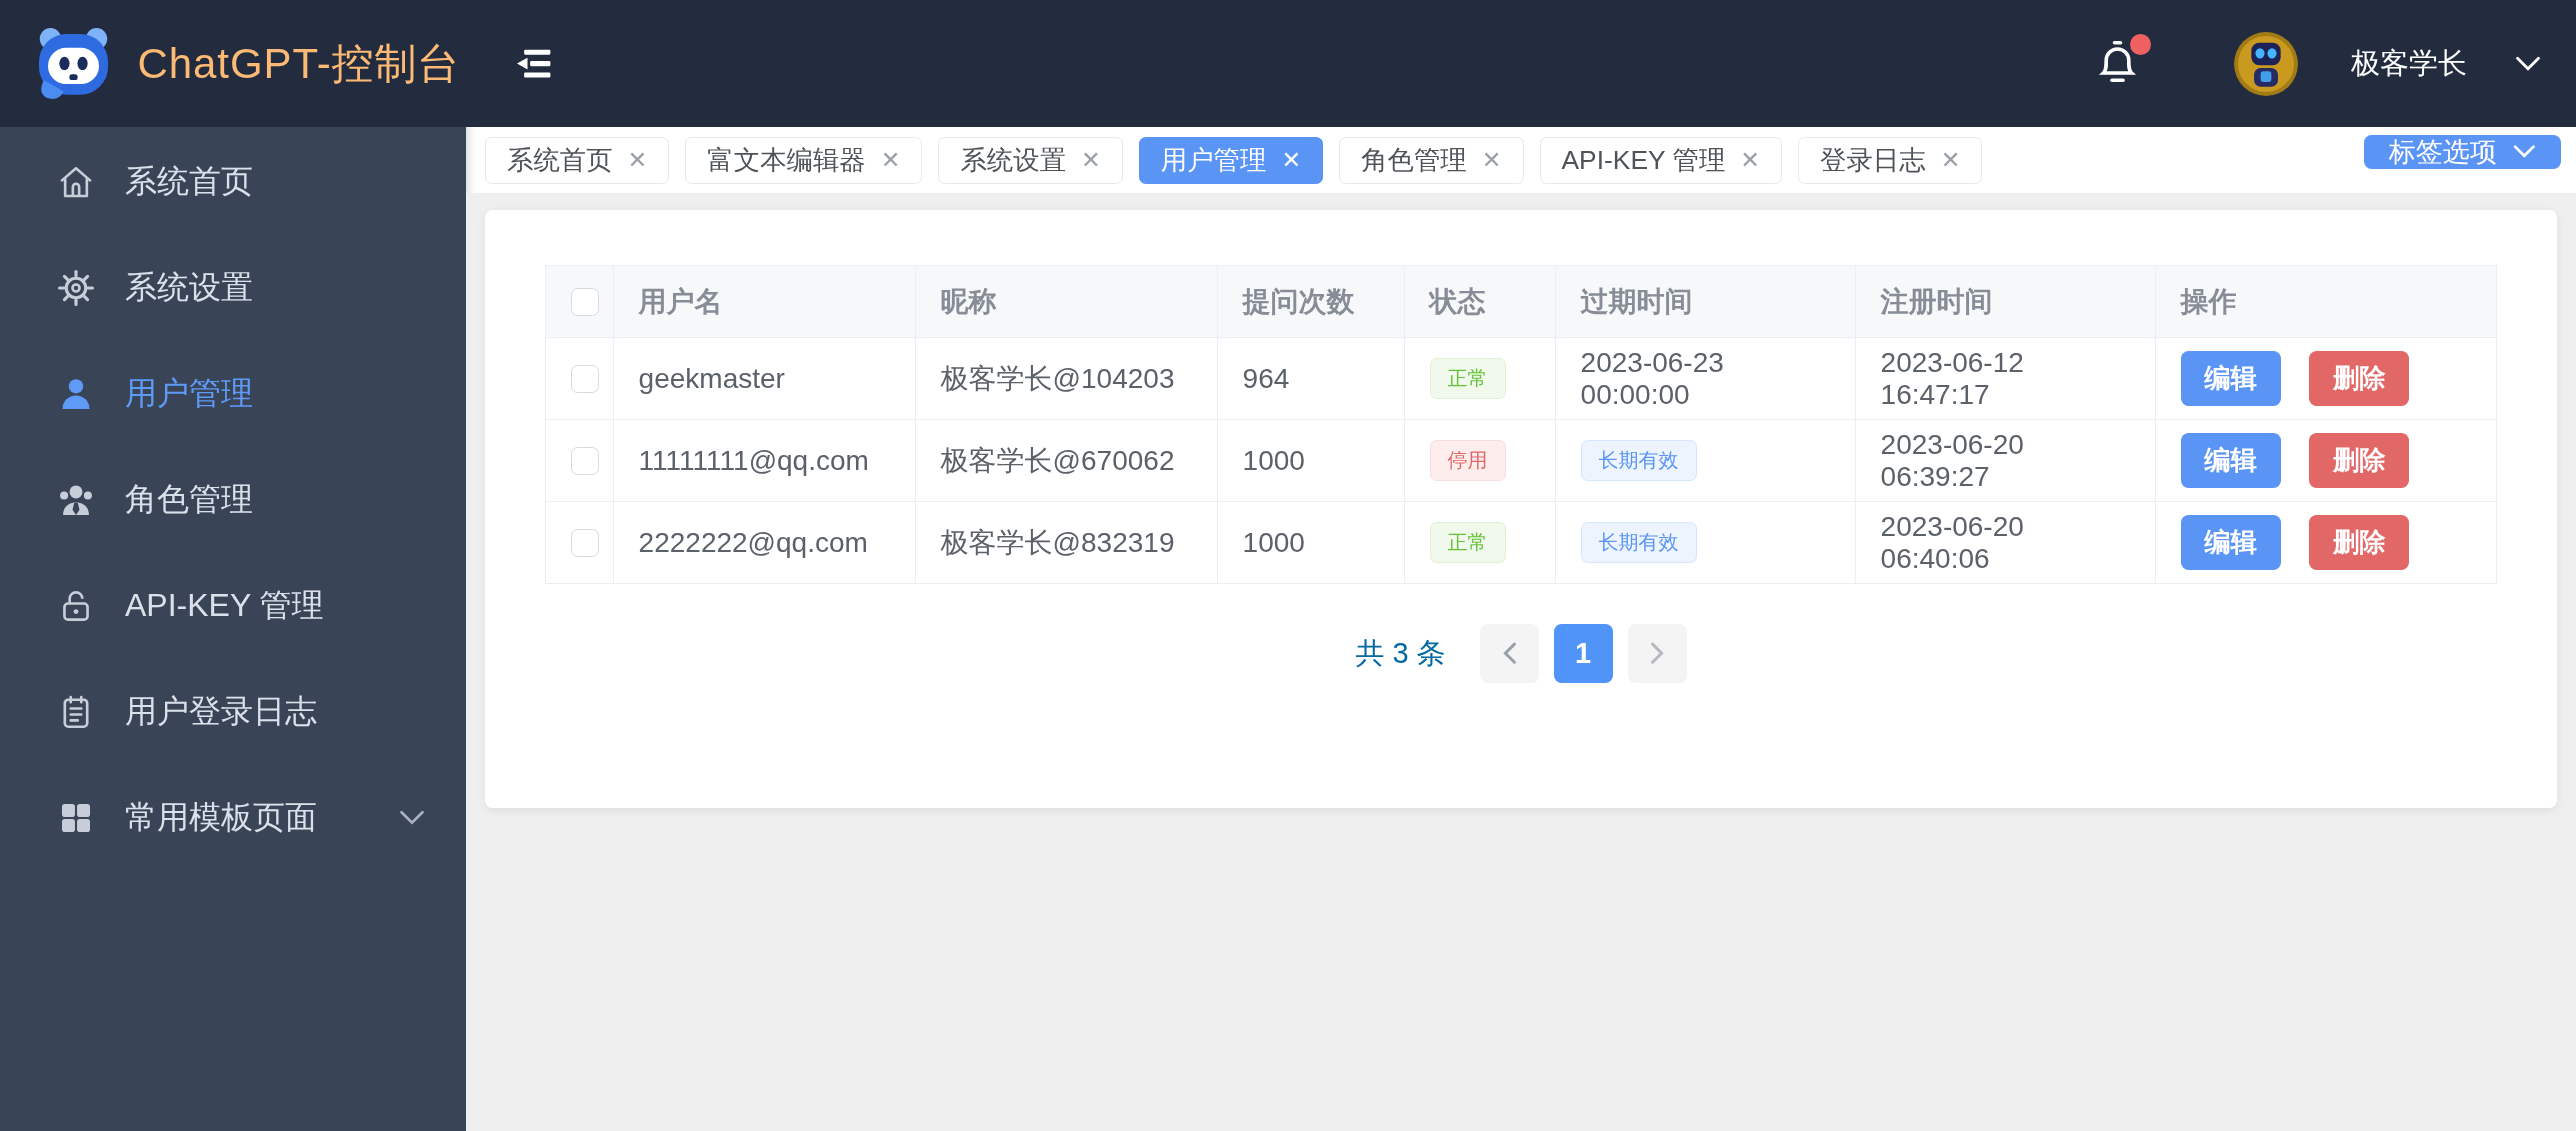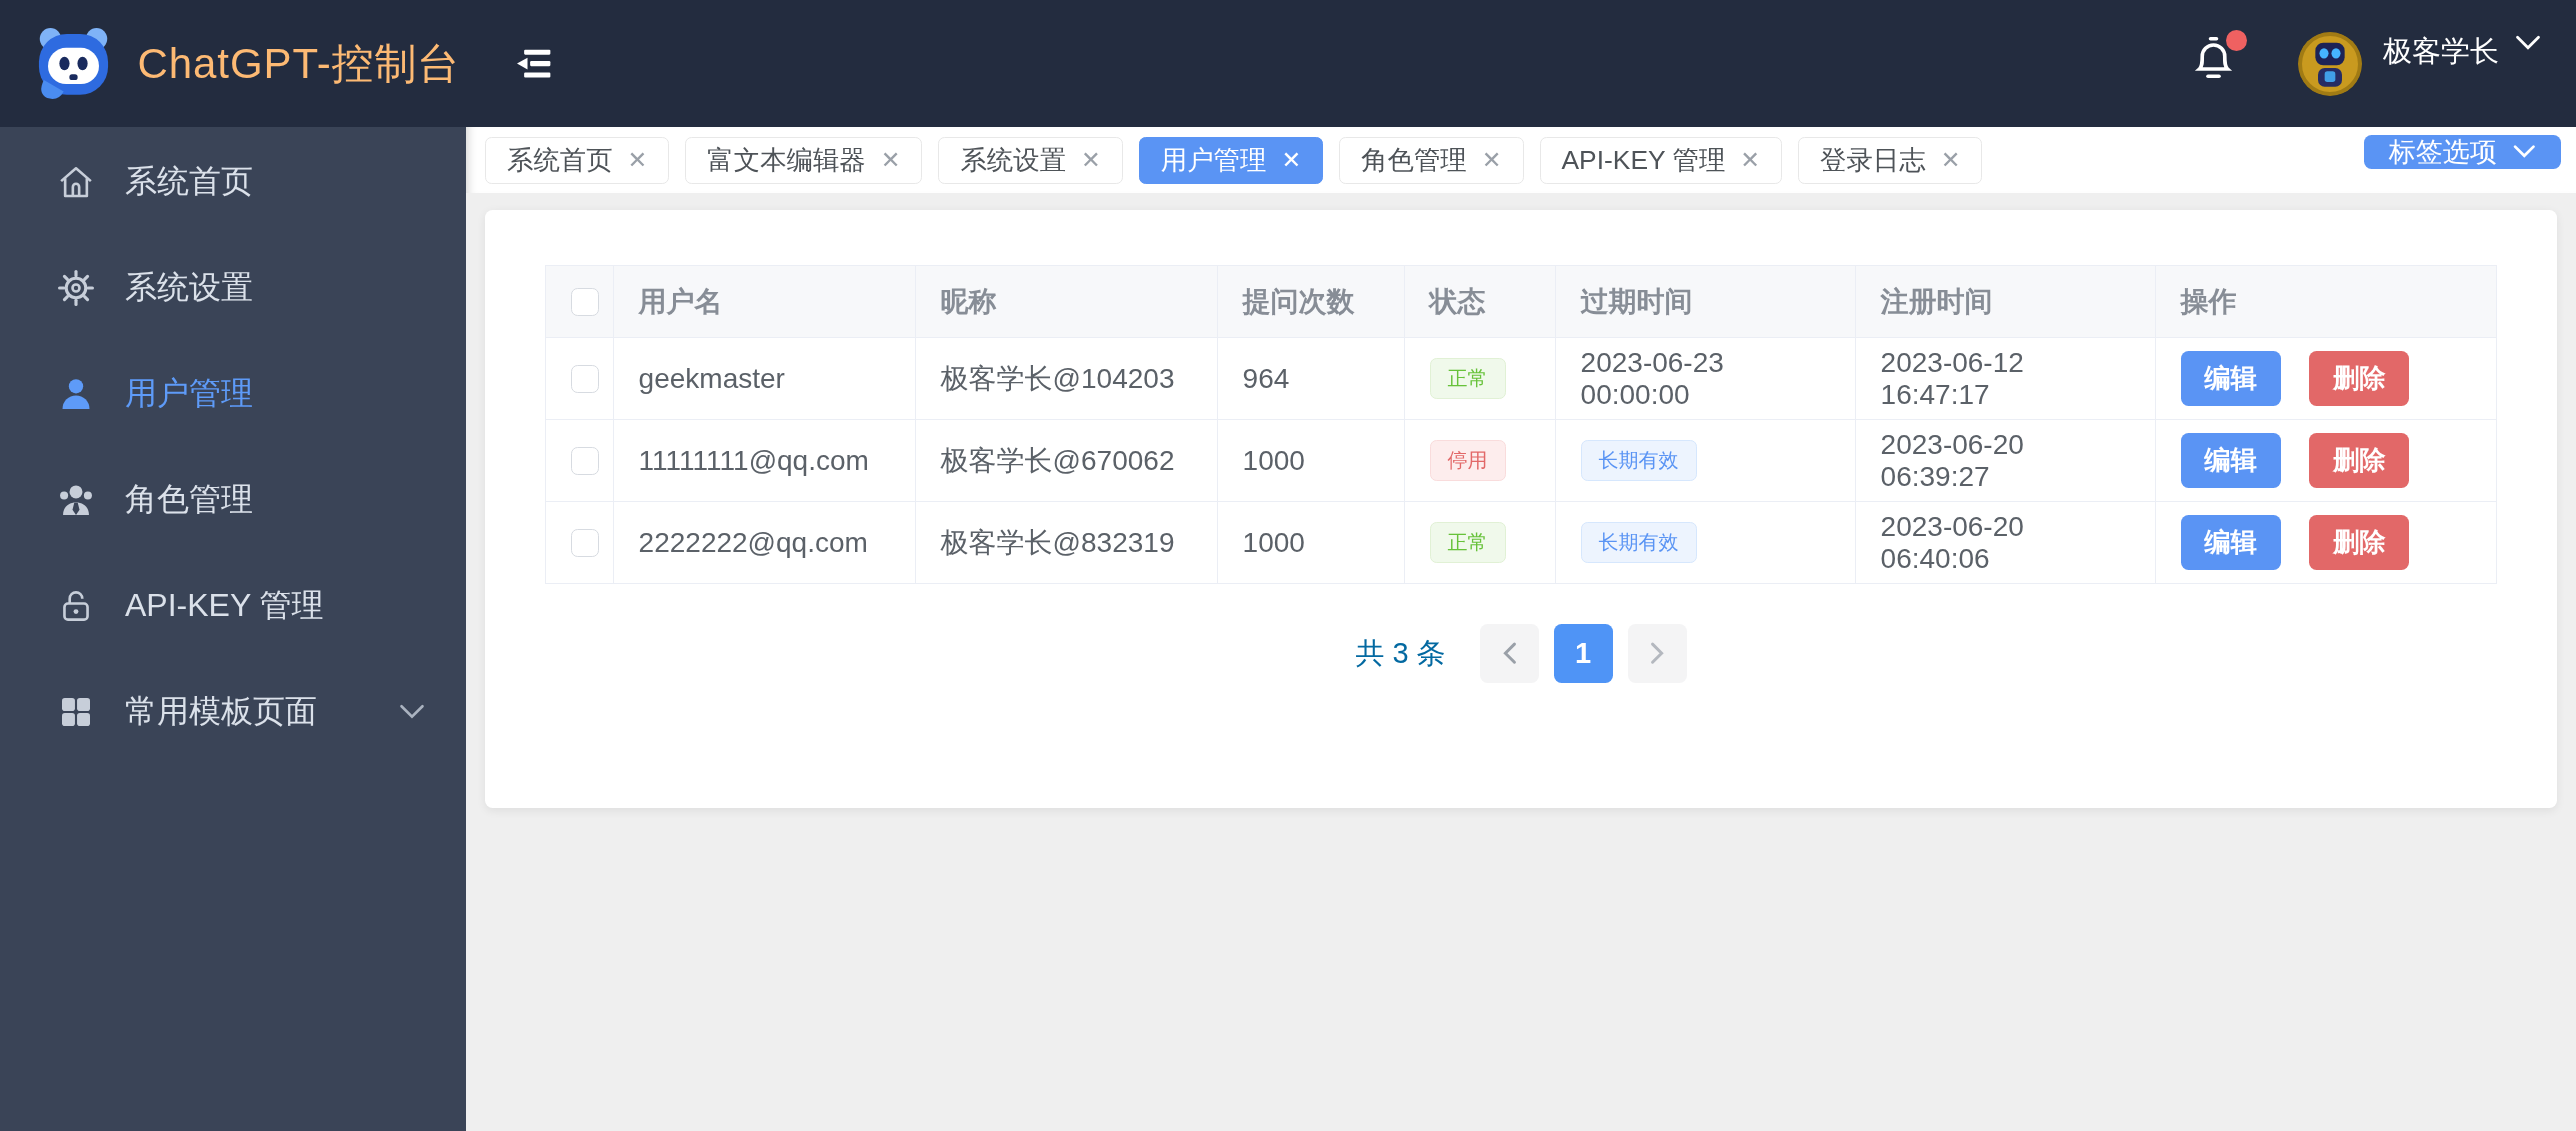--- a/index.html
+++ b/index.html
@@ -5,21 +5,21 @@
   * { margin:0; padding:0; box-sizing:border-box; }
   html,body { width:2576px; height:1131px; overflow:hidden;
     font-family:"Liberation Sans","DejaVu Sans",sans-serif; background:#efefef; }
 
   
   .header { position:absolute; top:0; left:0; right:0; height:127px;
     background:#232c3f; display:flex; align-items:center; padding:0 34px; z-index:5; }
   .logo { width:79px; height:79px; margin-right:24.6px; flex:0 0 auto; }
   .app-title { font-size:42px; color:#fdba74; letter-spacing:0.9px; }
   .fold-btn { margin-left:51px; width:45px; height:45px; color:#fff; cursor:pointer; }
-  .header-right { margin-left:auto; display:flex; align-items:flex-start; }
+  .header-right { margin-left:auto; display:flex; align-items:center;gap:32px; }
   .bell-wrap { position:relative; width:51px; height:55px; margin-right:59px; cursor:pointer; }
   .bell-dot { position:absolute; top:-1.9px; right:-7.6px; width:21px; height:21px;
     border-radius:50%; background:#ef6161; }
   .avatar { width:64px; height:64px; border-radius:50%; overflow:hidden; margin-right:21px;
     flex:0 0 auto; cursor:pointer; }
   .user-name { font-size:29px; color:#ffffff; margin-right:15px; cursor:pointer; }
   .chev-down { width:28px; height:21px; }
 
   
   .sidebar { position:absolute; top:127px; left:0; bottom:0; width:466px; background:#3a4457; }
@@ -185,20 +185,33 @@
         <svg viewBox="0 0 24 24" fill="none" stroke="currentColor" stroke-width="1.5">
           <rect x="5.4" y="10.6" width="13.2" height="9.2" rx="2"></rect>
           <path d="M8.4 10.6 V7.8 a3.6 3.6 0 0 1 7.2 0"></path>
           <circle cx="12" cy="15.2" r="1.4" fill="currentColor" stroke="none"></circle>
         </svg>
       </span>
       <span>API-KEY 管理</span>
     </div>
     <div class="menu-item">
       <span class="micon">
+        <svg viewBox="0 0 24 24" fill="none" stroke="currentColor" stroke-width="1.5" stroke-linecap="round">
+          <rect x="5.6" y="5" width="12.8" height="15.4" rx="2"></rect>
+          <line x1="9" y1="3.4" x2="9" y2="6.4"></line>
+            <line x1="15" y1="3.4" x2="15" y2="6.4"></line>
+          <line x1="9" y1="10" x2="15" y2="10"></line>
+          <line x1="9" y1="13.4" x2="15" y2="13.4"></line>
+          <line x1="9" y1="16.8" x2="13" y2="16.8"></line>
+        </svg>
+      </span>
+      <span>用户登录日志</span>
+    </div>
+    <div class="menu-item">
+      <span class="micon">
         <svg viewBox="0 0 24 24" fill="currentColor">
           <rect x="4" y="4" width="7.4" height="7.4" rx="1.6"></rect>
           <rect x="12.6" y="4" width="7.4" height="7.4" rx="1.6"></rect>
           <rect x="4" y="12.6" width="7.4" height="7.4" rx="1.6"></rect>
           <rect x="12.6" y="12.6" width="7.4" height="7.4" rx="1.6"></rect>
         </svg>
       </span>
       <span>常用模板页面</span>
       <span class="m-chev">
         <svg viewBox="0 0 16 12" fill="none" stroke="currentColor" stroke-width="1.5" stroke-linecap="round">

